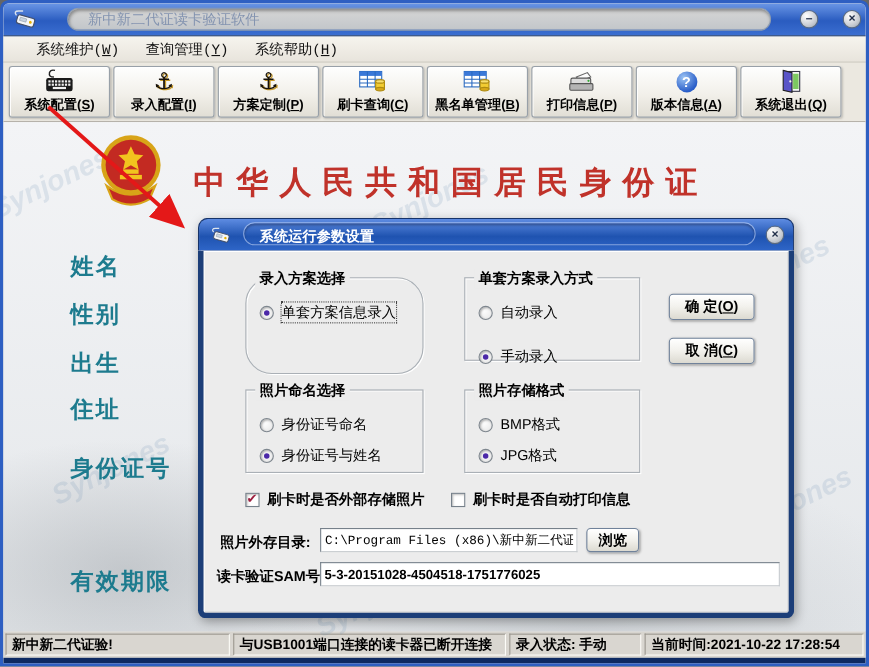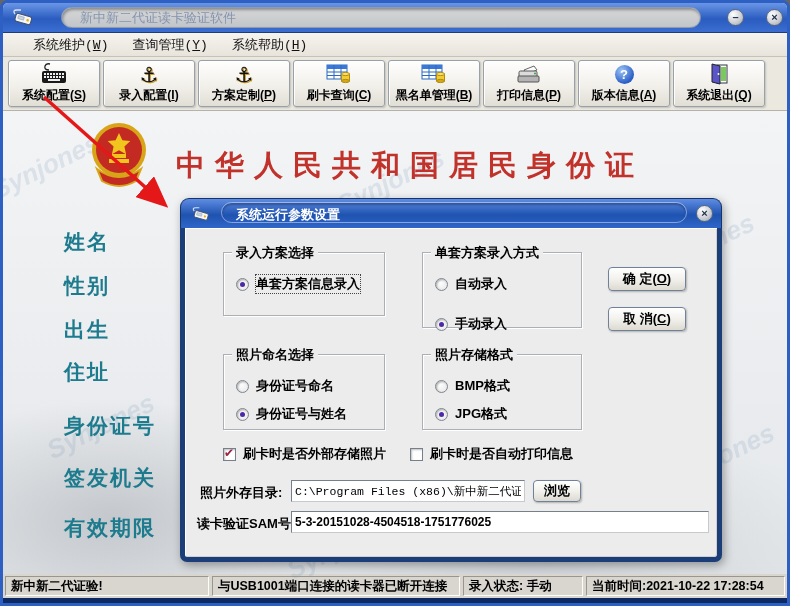--- a/index.html
+++ b/index.html
@@ -76,21 +76,21 @@
               box-shadow:inset 1px 1px 0 #ffffff, inset -1px -1px 0 #cfcfcf; }
 
   .gbox { position:absolute; border:1px solid #aab0b6; box-shadow:1px 1px 0 #fff, inset 1px 1px 0 #fff; }
   .gtitle { position:absolute; top:-9px; left:8px; background:#ececec; padding:0 4px;
             font-size:13px; font-weight:bold; white-space:nowrap; }
   .optrow { position:absolute; left:12px; display:flex; align-items:center; gap:7px; }
   .radio { width:13px; height:13px; border-radius:50%; flex:0 0 13px;
            background:radial-gradient(circle at 35% 30%,#fff,#e6e6e6);
            border:1px solid #7e868e; box-shadow:inset 1px 1px 2px rgba(0,0,0,.3); position:relative; }
   .radio.on::after { content:""; position:absolute; inset:3px; border-radius:50%; background:#4b28a8; }
-  .optlabel { font-size:13px; font-weight:bold; white-space:nowrap; }
+  .optlabel { font-size:13px; font-weight:normal; white-space:nowrap; }
   .optlabel.focused { outline:1px dotted #444; }
 
   .cbrow { position:absolute; display:flex; align-items:center; gap:7px; }
   .checkbox { width:13px; height:13px; background:#fff; border:1px solid #76808a; flex:0 0 13px;
               box-shadow:inset 1px 1px 2px rgba(0,0,0,.25); position:relative; }
   .checkbox.checked::after { content:"✔"; position:absolute; left:0; top:-3px;
                              font-size:12px; font-weight:bold; color:#9c1f3f; }
   .cblabel { font-size:13px; font-weight:bold; white-space:nowrap; }
 
   .flabel { position:absolute; font-size:13px; font-weight:bold; white-space:nowrap; }
@@ -251,41 +251,40 @@
       <path d="M9 48 Q31 64 53 48 L48 60 Q31 70 14 60 Z" fill="#c32a22" stroke="#d8a418" stroke-width="2"></path>
     </svg>
 
     <div class="heading">中华人民共和国居民身份证</div>
 
     <span class="fieldlab" style="top:117px;">姓名</span>
     <span class="fieldlab" style="top:161px;">性别</span>
     <span class="fieldlab" style="top:205px;">出生</span>
     <span class="fieldlab" style="top:247px;">住址</span>
     <span class="fieldlab" style="top:301px;">身份证号</span>
-    <span class="fieldlab" style="top:353px;">签发机关</span>
     <span class="fieldlab" style="top:403px;">有效期限</span>
   </div>
 
   <div class="dialog">
     <div class="dlg-title">
       <svg class="dlg-icon" width="22" height="17" viewBox="0 0 24 20">
         <path d="M4 6 Q1 2 6 2 L10 2" fill="none" stroke="#dce4ee" stroke-width="1.3"></path>
         <g transform="rotate(16 12 12)">
           <rect x="4" y="7" width="16" height="8" rx="2" fill="#f4f6f8" stroke="#44506a"></rect>
           <rect x="6.5" y="9" width="6" height="3" fill="#c8d4e0" stroke="#8a98a8" stroke-width=".5"></rect>
           <circle cx="16.5" cy="11" r="1.3" fill="#e8b000"></circle>
         </g>
       </svg>
       <div class="dlg-pill"></div>
       <span class="dlg-title-text">系统运行参数设置</span>
       <div class="dlg-close">×</div>
     </div>
     <div class="dlg-body">
 
-      <div class="gbox" style="left:38px; top:24px; width:162px; height:64px;">
+      <div class="gbox" style="left:38px; top:24px; width:162px; height:88px;border-radius:24px;">
         <span class="gtitle">录入方案选择</span>
         <div class="optrow" style="top:22px;">
           <span class="radio on"></span>
           <span class="optlabel focused">单套方案信息录入</span>
         </div>
       </div>
 
       <div class="gbox" style="left:237px; top:24px; width:160px; height:76px;">
         <span class="gtitle">单套方案录入方式</span>
         <div class="optrow" style="top:22px;">

